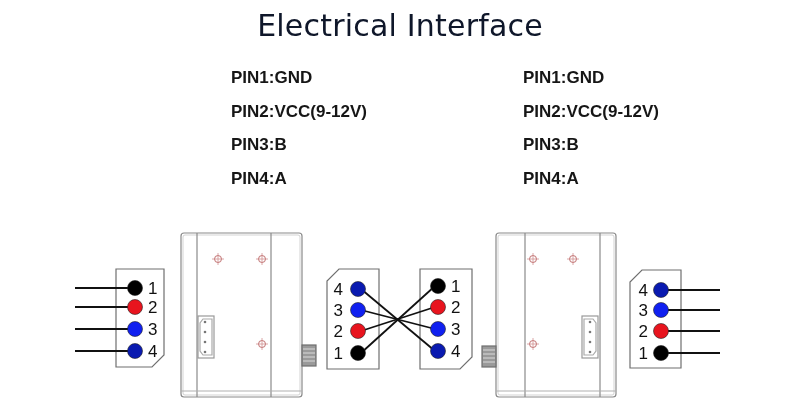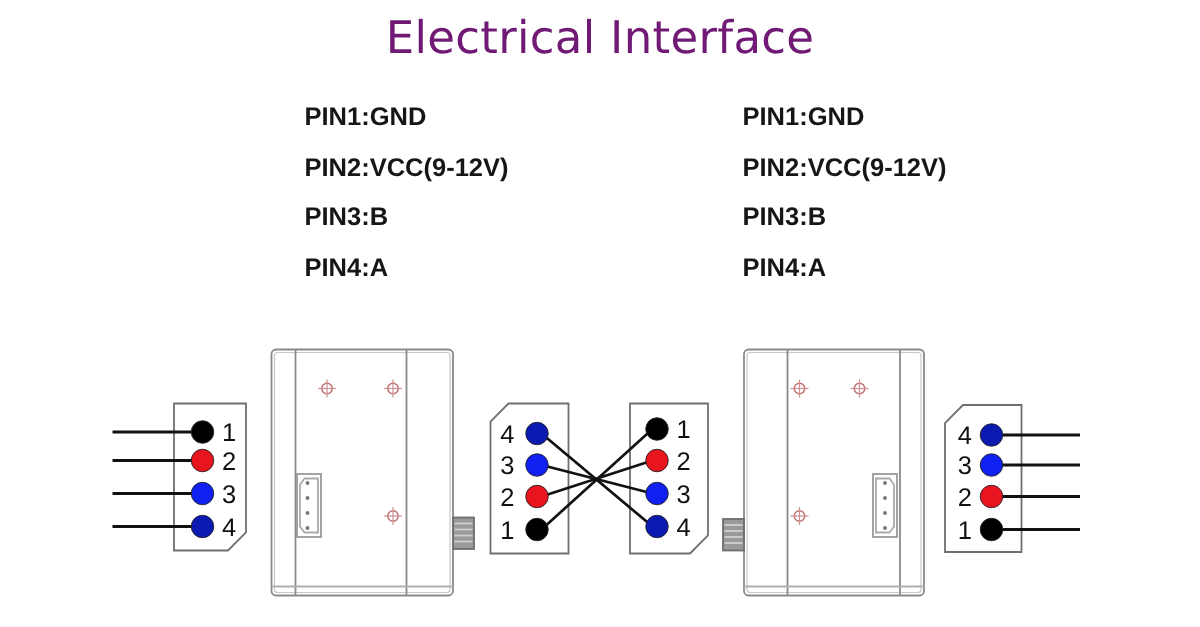--- a/index.html
+++ b/index.html
@@ -1,21 +1,21 @@
 <!DOCTYPE html>
 <html><head>
   <meta charset="utf-8">
   <style>
     html, body { margin: 0; padding: 0; background: #ffffff; }
     body { width: 800px; height: 418px; position: relative; overflow: hidden; font-family: "DejaVu Sans", sans-serif; }
     .title {
       position: absolute; left: 0; top: 8px; width: 800px; text-align: center;
-      font-family: "DejaVu Sans", sans-serif; font-size: 30px; color: #701a75; letter-spacing: 0.2px;
+      font-family: "DejaVu Sans", sans-serif; font-size: 30px; color: #0f172a; letter-spacing: 0.2px;
     }
-    .pinlist { position: absolute; top: 64px; }
+    .pinlist { position: absolute; top: 64px; margin-left: 28px; }
     .pinlist .pin {
       font-family: "Liberation Sans", sans-serif; font-weight: bold; font-size: 17px; color: #161616;
       height: 33.5px; line-height: 28px;
     }
     #pins-left { left: 203px; }
     #pins-right { left: 495px; }
     svg#diagram { position: absolute; left: 0; top: 0; }
     .pinnum { font-family: "Liberation Sans", sans-serif; font-size: 17px; fill: #111; }
   </style>
 </head>

